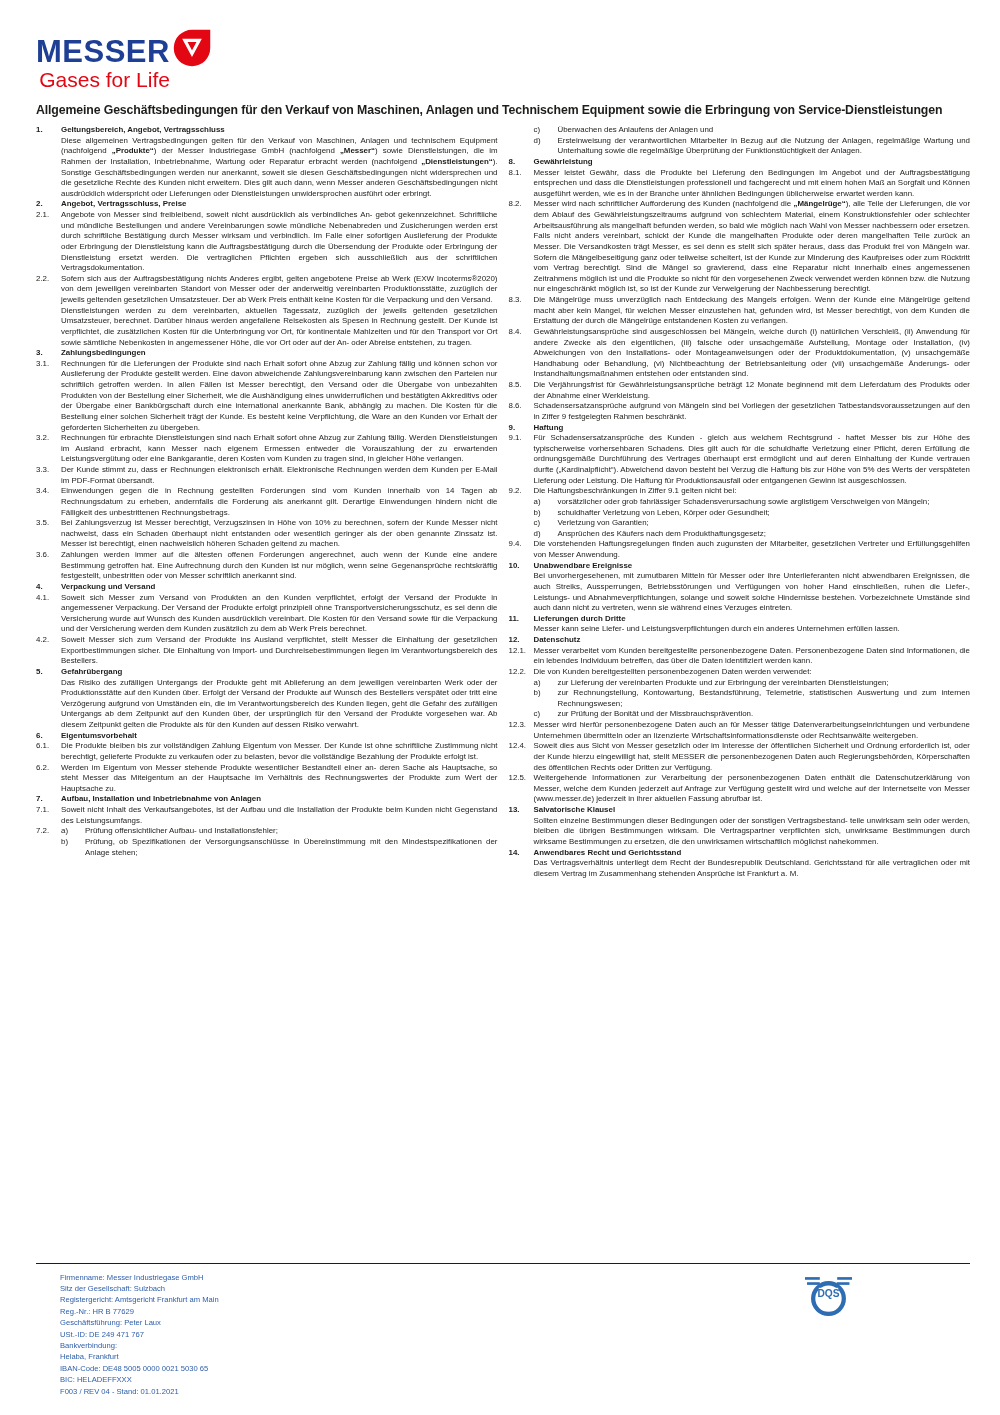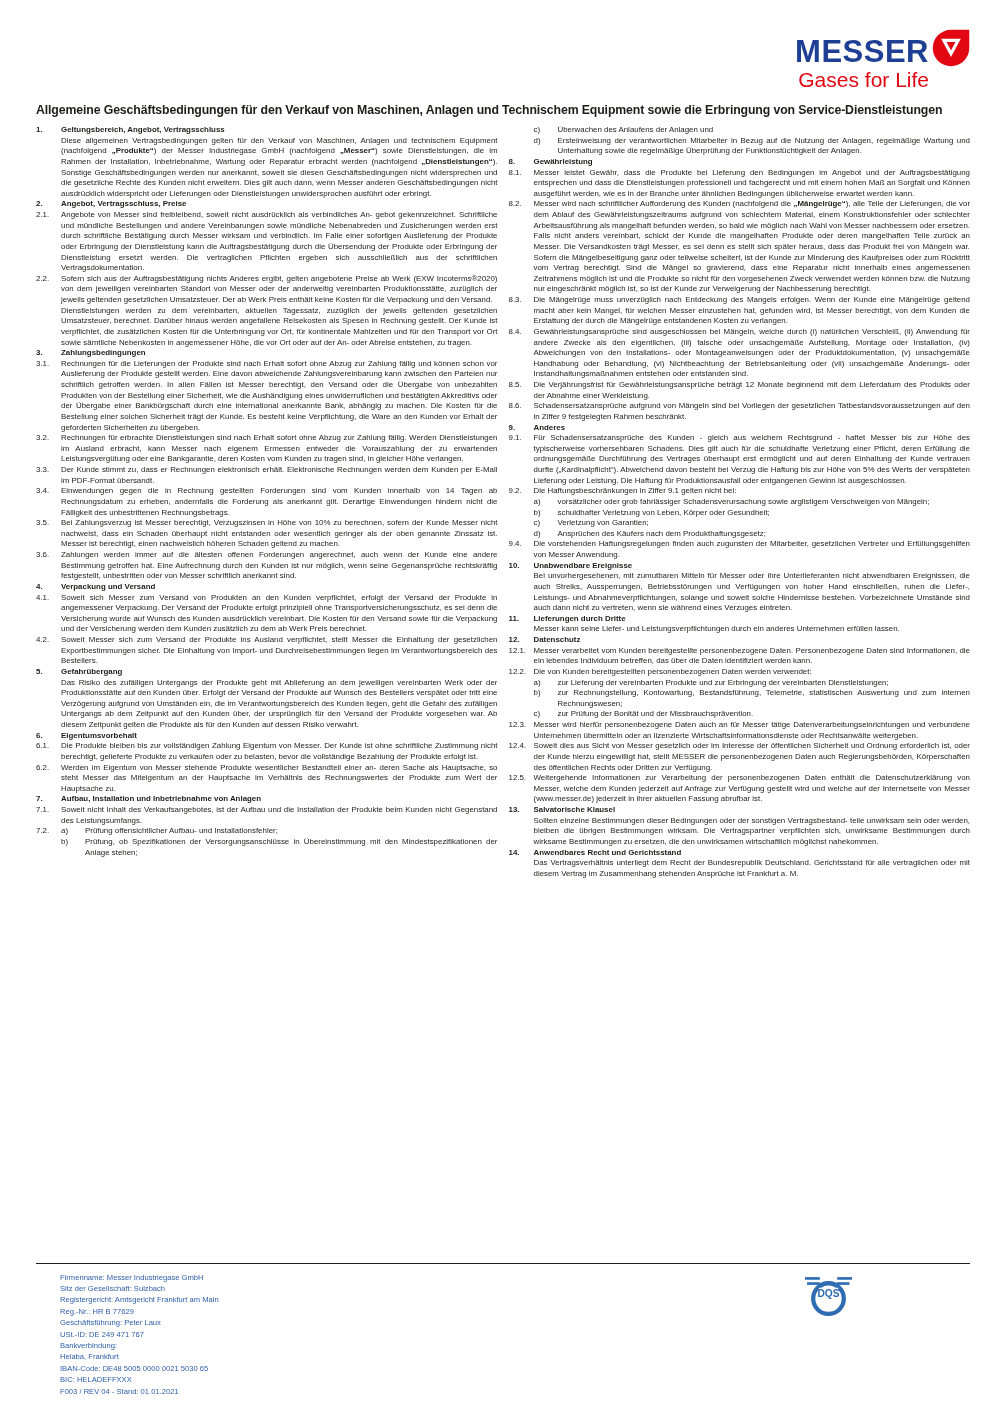--- a/index.html
+++ b/index.html
@@ -1,21 +1,21 @@
 <!DOCTYPE html>
 <html lang="de"><head>
 <meta charset="utf-8">
 <style>
   html,body{margin:0;padding:0;background:#ffffff;}
   .page{
     width:1000px;height:1415px;box-sizing:border-box;background:#fff;
     padding:36px 30px 18px 36px;display:flex;flex-direction:column;
     font-family:"Liberation Sans",sans-serif;color:#1d1d1b;position:relative;overflow:hidden;
   }
-  header{display:flex;justify-content:flex-end;height:58px;}
+  header{display:flex;justify-content:flex-start;height:58px;}
   .logo{text-align:right;}
   .logo-row{display:flex;align-items:flex-start;justify-content:flex-end;}
   .logo-word{font-size:31px;font-weight:700;color:#1e3f94;letter-spacing:.5px;line-height:1;}
   .logo-emblem{width:38px;height:38px;margin-left:3px;margin-top:-7px;}
   .logo-tag{color:#e30613;font-size:21px;margin-top:1px;padding-right:41px;}
   .doc-title{font-size:12.3px;font-weight:700;letter-spacing:-.12px;margin:9px 0 0 0;white-space:nowrap;}
   .cols{display:flex;gap:11px;margin-top:8px;flex:1 1 auto;overflow:hidden;align-items:flex-start;}
   .col{flex:1 1 0;font-size:7.9px;line-height:1.345;text-align:justify;}
   .blk{position:relative;padding-left:25px;}
   .blk .num{position:absolute;left:0;top:0;white-space:nowrap;}
@@ -223,21 +223,21 @@
           <span class="txt">Die Verjährungsfrist für Gewährleistungsansprüche beträgt 12 Monate beginnend mit dem Lieferdatum des Produkts oder der Abnahme einer Werkleistung.</span>
         </div>
 
         <div class="blk blk-para">
           <span class="num">8.6.</span>
           <span class="txt">Schadensersatzansprüche aufgrund von Mängeln sind bei Vorliegen der gesetzlichen Tatbestandsvoraussetzungen auf den in Ziffer 9 festgelegten Rahmen beschränkt.</span>
         </div>
 
         <div class="blk blk-heading">
           <span class="num">9.</span>
-          <span class="txt">Anderes</span>
+          <span class="txt">Haftung</span>
         </div>
 
         <div class="blk blk-para">
           <span class="num">9.1.</span>
           <span class="txt">Für Schadensersatzansprüche des Kunden - gleich aus welchem Rechtsgrund - haftet Messer bis zur Höhe des typischerweise vorhersehbaren Schadens. Dies gilt auch für die schuldhafte Verletzung einer Pflicht, deren Erfüllung die ordnungsgemäße Durchführung des Vertrages überhaupt erst ermöglicht und auf deren Einhaltung der Kunde vertrauen durfte („Kardinalpflicht“). Abweichend davon besteht bei Verzug die Haftung bis zur Höhe von 5% des Werts der verspäteten Lieferung oder Leistung. Die Haftung für Produktionsausfall oder entgangenen Gewinn ist ausgeschlossen.</span>
         </div>
 
         <div class="blk blk-para">
           <span class="num">9.2.</span>
           <span class="txt">Die Haftungsbeschränkungen in Ziffer 9.1 gelten nicht bei:</span>

